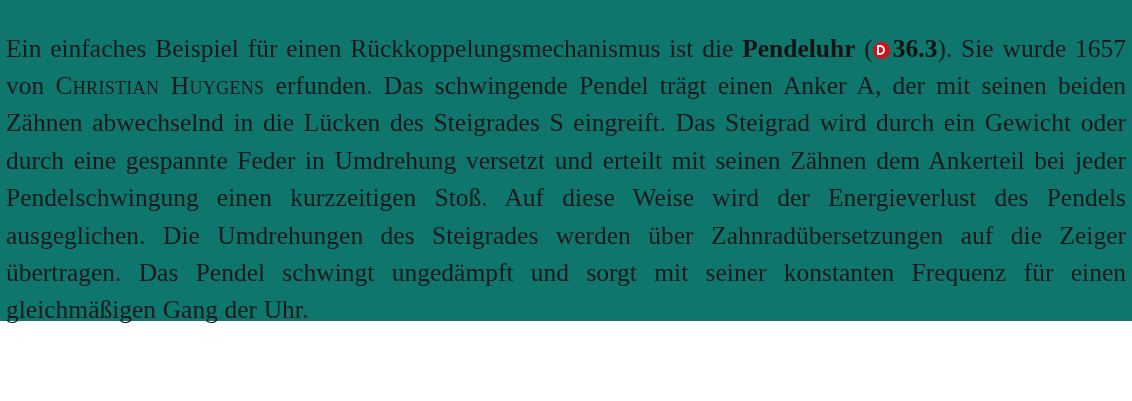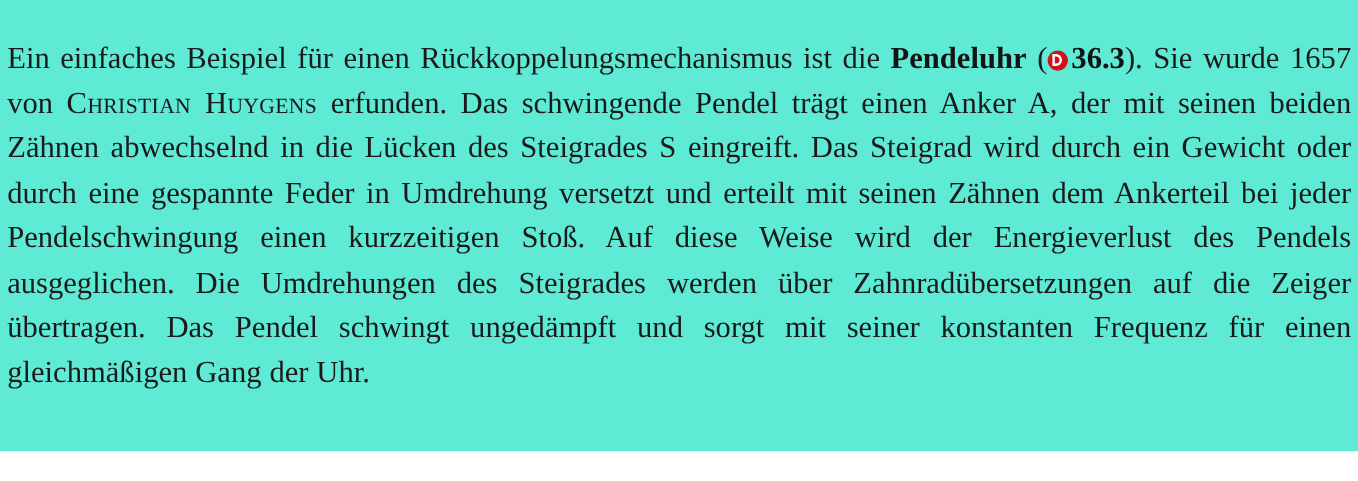--- a/index.html
+++ b/index.html
@@ -7,24 +7,24 @@
     padding: 0;
     background: #ffffff;
   }
   body {
     width: 1132px;
     height: 401px;
     font-family: "Liberation Serif", "DejaVu Serif", serif;
   }
   .page {
     width: 1132px;
-    height: 376px;
+    height: 321px;
     box-sizing: border-box;
     padding: 4px 6px 0 6px;
-    background: #5eead4;
+    background: #0f766e;
     position: relative;
   }
   .paragraph {
     font-size: 25.5px;
     line-height: 37.4px;
     color: #1a1a1a;
     text-align: justify;
     text-justify: inter-word;
     hyphens: manual;
     letter-spacing: 0.0px;

